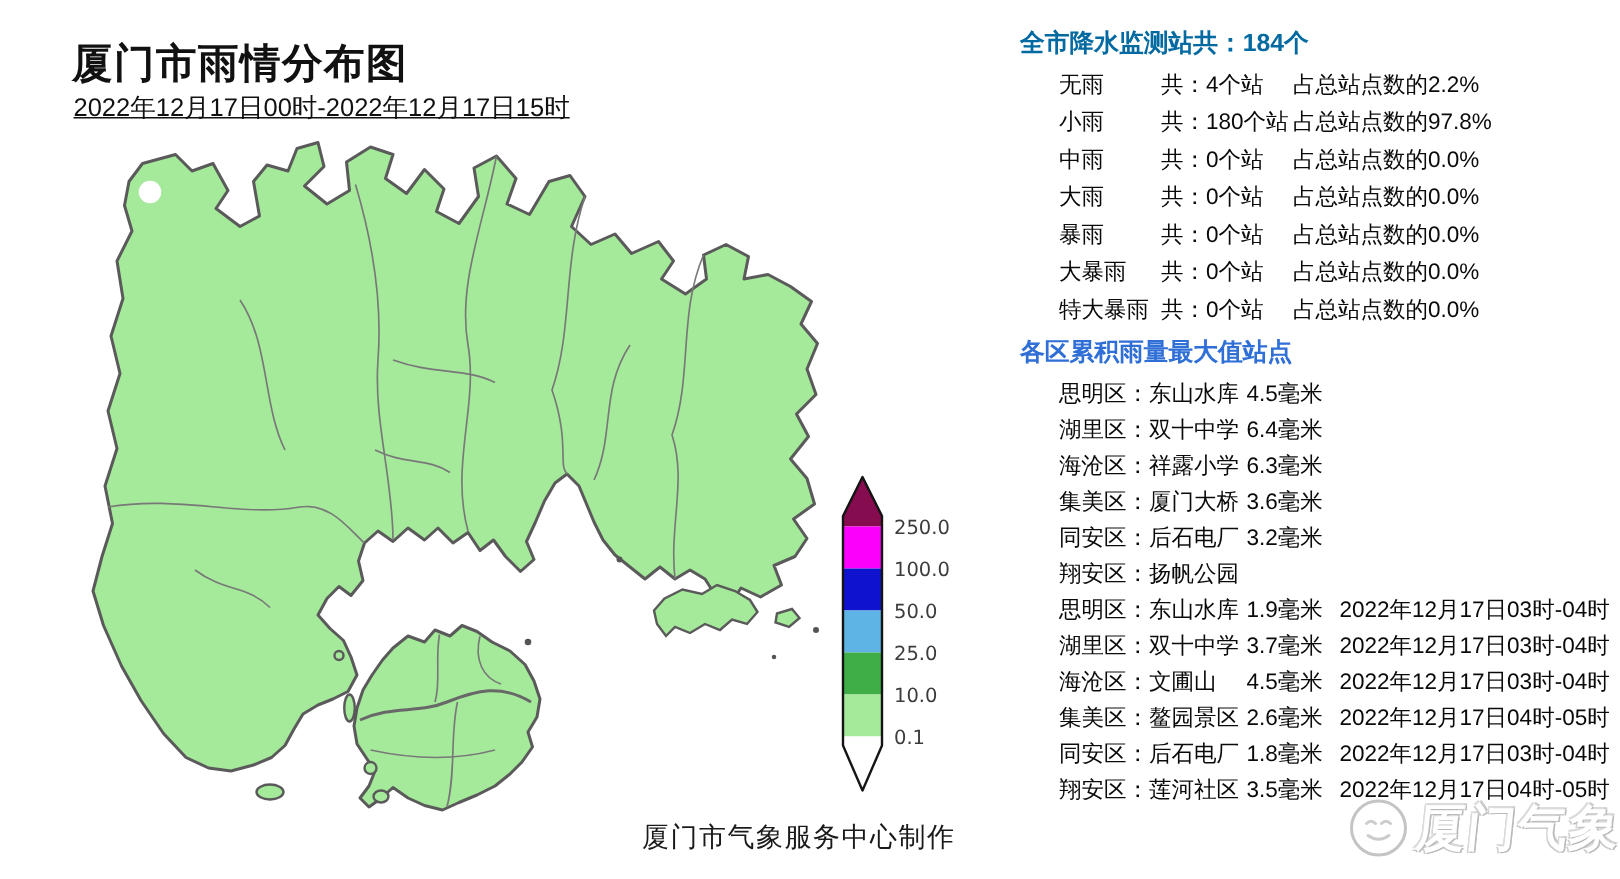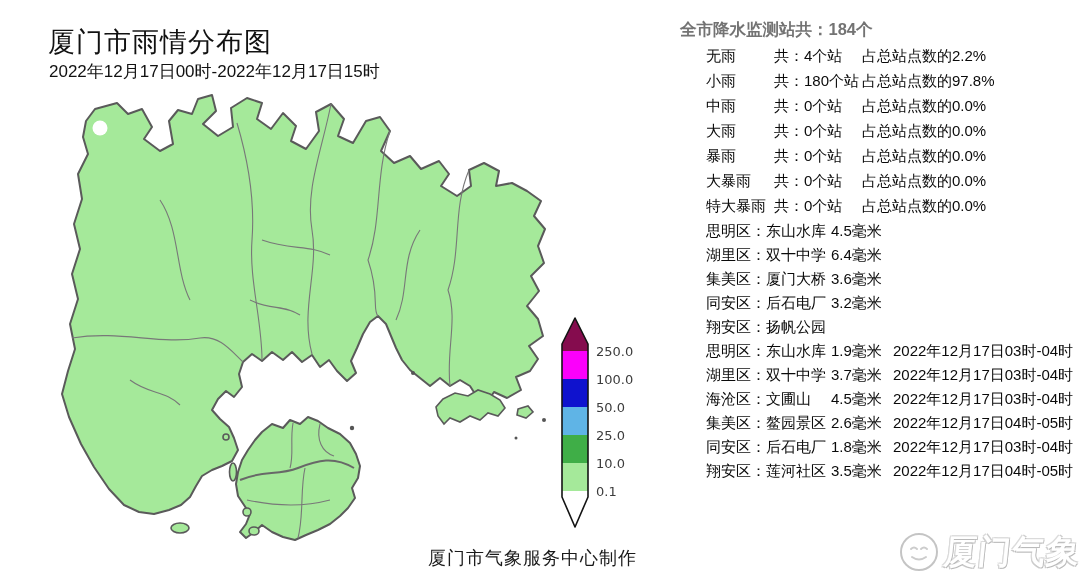--- a/index.html
+++ b/index.html
@@ -6,25 +6,25 @@
   html, body { background: #ffffff; }
   body { font-family: "Liberation Sans", "DejaVu Sans", sans-serif; }
   #stage {
     position: relative; width: 1080px; height: 586px;
     background: #ffffff; overflow: hidden;
   }
 
   
   .map-title {
     position: absolute; left: 48px; top: 24px;
-    font-size: 27px; font-weight: 400; color: #111111; letter-spacing: 1px;
+    font-size: 27px; font-weight: 700; color: #111111; letter-spacing: 1px;
   }
   .map-subtitle {
     position: absolute; left: 49px; top: 60px;
-    font-size: 17px; font-weight: 500; color: #111111;
+    font-size: 17px; font-weight: 500; color: #111111; text-decoration: underline;
   }
 
   
   #map-svg { position: absolute; left: 0; top: 0; }
   .land { stroke: #5a5a5a; stroke-width: 2; stroke-linejoin: round; }
   .islet { stroke: #5a5a5a; stroke-width: 1.6; }
   .dline { fill: none; stroke: #787878; stroke-width: 1.1; stroke-linejoin: round; }
   .dline-bold { fill: none; stroke: #686868; stroke-width: 2; stroke-linejoin: round; }
   .leg-outline { fill: none; stroke: #141414; stroke-width: 1.6; stroke-linejoin: round; }
   .leg-label { font-size: 13px; fill: #3c3c3c; font-family: "DejaVu Sans", sans-serif; }
@@ -133,21 +133,21 @@
       <text class="leg-label" x="596" y="468">10.0</text>
       <text class="leg-label" x="596" y="496">0.1</text>
     </g>
   </svg>
 
   <div class="map-title">厦门市雨情分布图</div>
   <div class="map-subtitle">2022年12月17日00时-2022年12月17日15时</div>
 
   <div class="right-panel">
 
-    <div class="section-header" style="color: #737373;">全市降水监测站共：184个</div>
+    <div class="section-header" style="color: #0369a1;">全市降水监测站共：184个</div>
 
     <div class="s1-row">
       <span>无雨</span>
       <span>共：4个站</span>
       <span>占总站点数的2.2%</span>
     </div>
     <div class="s1-row">
       <span>小雨</span>
       <span>共：180个站</span>
       <span>占总站点数的97.8%</span>
@@ -171,28 +171,33 @@
       <span>大暴雨</span>
       <span>共：0个站</span>
       <span>占总站点数的0.0%</span>
     </div>
     <div class="s1-row">
       <span>特大暴雨</span>
       <span>共：0个站</span>
       <span>占总站点数的0.0%</span>
     </div>
 
+    <div class="section-header sec2" style="color: rgb(47, 111, 214);">各区累积雨量最大值站点</div>
 
     <div class="s2-row">
       <span><span>思明区：</span><span>东山水库</span></span>
       <span>4.5毫米</span>
     </div>
     <div class="s2-row">
       <span><span>湖里区：</span><span>双十中学</span></span>
       <span>6.4毫米</span>
+    </div>
+    <div class="s2-row">
+      <span><span>海沧区：</span><span>祥露小学</span></span>
+      <span>6.3毫米</span>
     </div>
     <div class="s2-row">
       <span><span>集美区：</span><span>厦门大桥</span></span>
       <span>3.6毫米</span>
     </div>
     <div class="s2-row">
       <span><span>同安区：</span><span>后石电厂</span></span>
       <span>3.2毫米</span>
     </div>
     <div class="s2-row">

